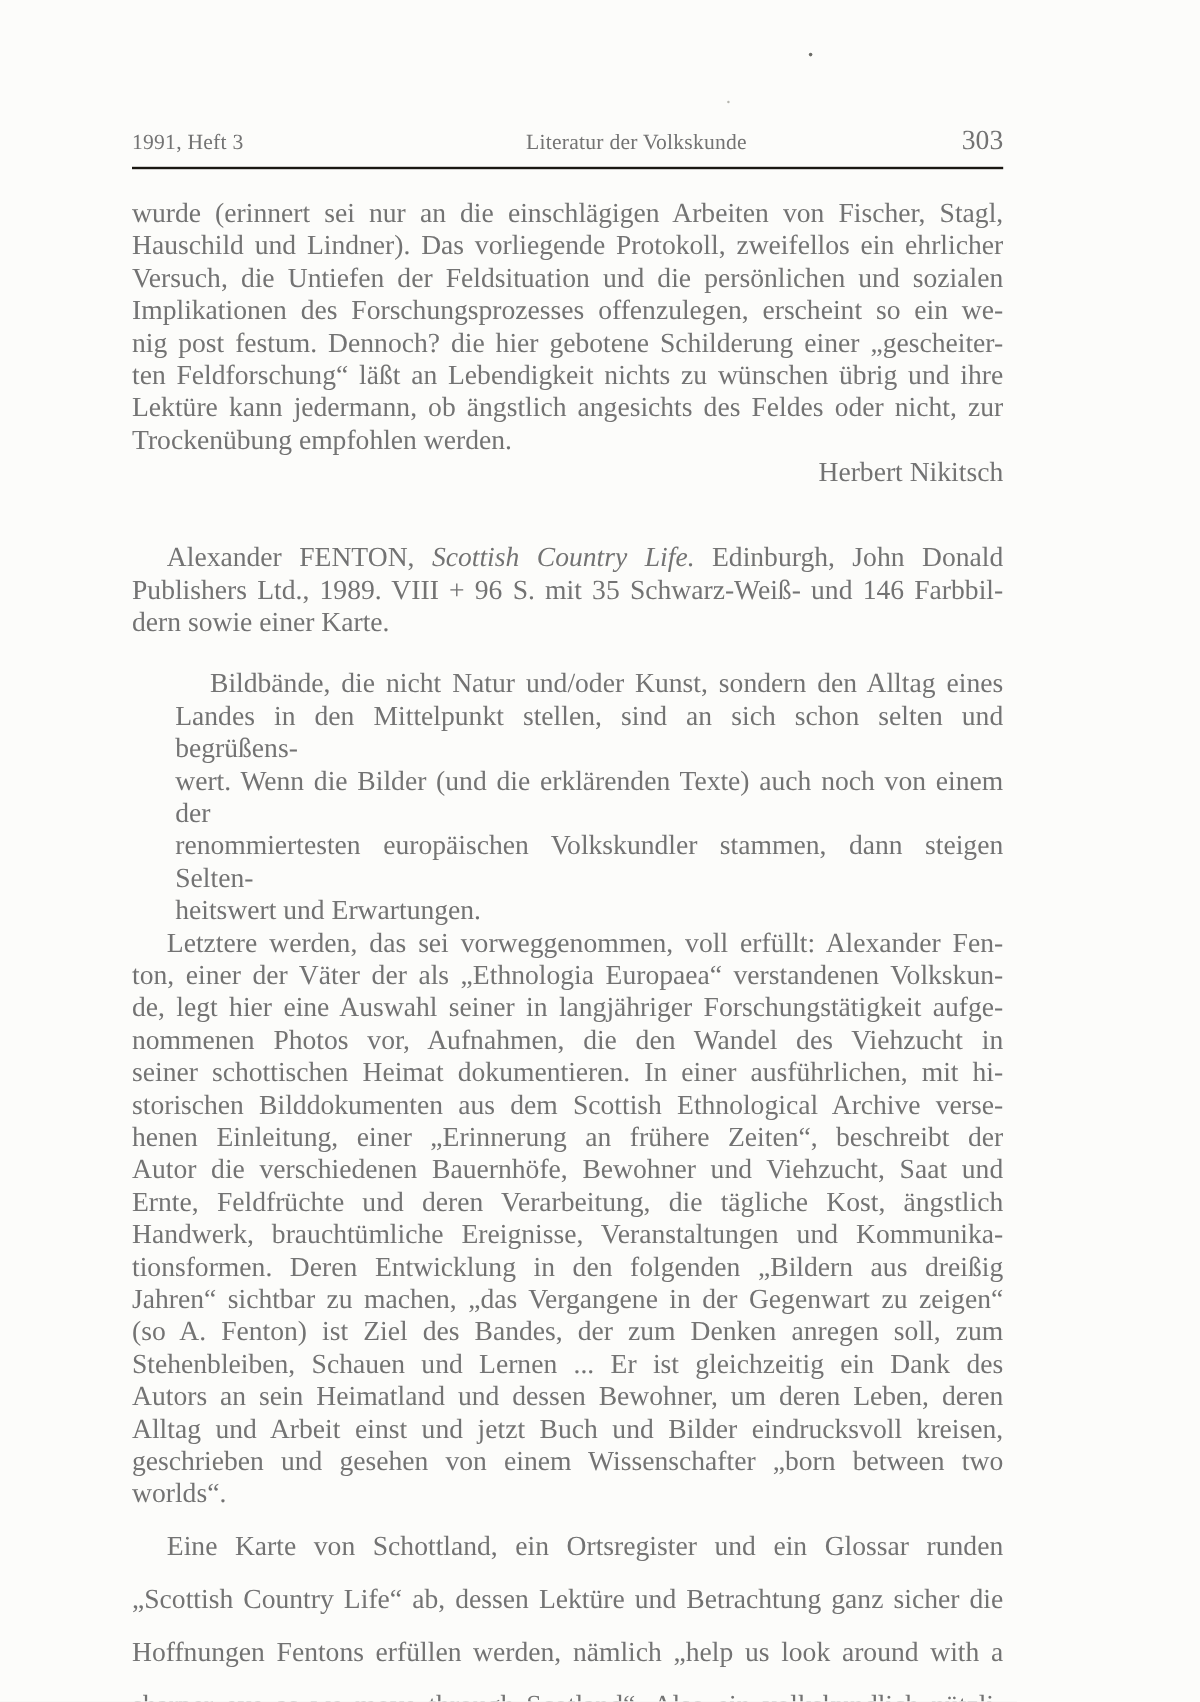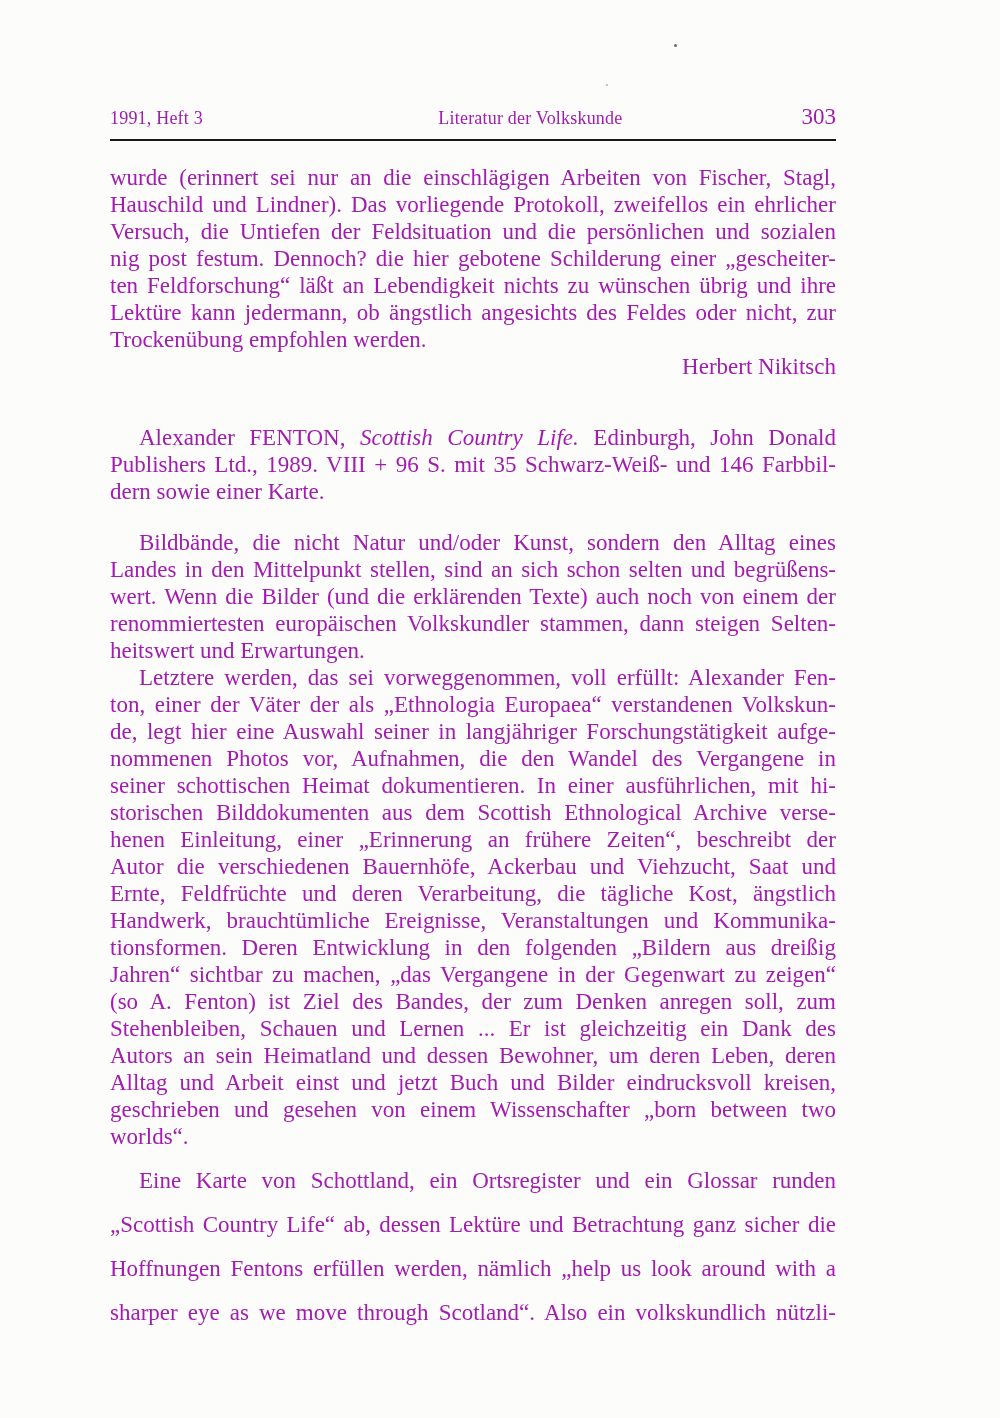--- a/index.html
+++ b/index.html
@@ -7,21 +7,21 @@
     padding: 0;
     background: #f4f4f1;
   }
   .sheet {
     position: relative;
     width: 1000px;
     height: 1418px;
     background: #fcfcfa;
     overflow: hidden;
     font-family: "Liberation Serif", "DejaVu Serif", serif;
-    color: #a21caf;
+    color: #737373;
     text-decoration: underline;
   }
   .content {
     position: absolute;
     left: 110px;
     top: 0;
     width: 726px;
   }
   .page-header {
     margin-top: 104px;
@@ -40,21 +40,21 @@
     line-height: 27px;
     text-align: justify;
   }
   .tline { text-align: justify; }
   .tline.just { text-align-last: justify; }
   .justall .tline { text-align-last: justify; margin-top: 17px; }
   .para.indent .tline:first-child { text-indent: 29px; }
   .citation-line.indent-first { text-indent: 29px; }
   .signature { text-align: right; }
   .sp-cite { margin-top: 44px; }
-  .sp-p3   { margin-top: 24px; }
+  .sp-p3   { margin-top: 24px; margin-left: 36px; }
   i { font-style: italic; }
 
   .speck {
     position: absolute;
     border-radius: 50%;
     background: #6b6b66;
   }
   .speck-1 { left: 674px; top: 44px; width: 3px; height: 3px; }
   .speck-2 { left: 606px; top: 84px; width: 2px; height: 2px; background: #b5b5ae; }
 </style>
@@ -72,20 +72,21 @@
       <div class="h-center">Literatur der Volkskunde</div>
       <div class="h-right">303</div>
     </div>
 
     <div class="body-text">
 
       <div class="para">
           <div class="tline just">wurde (erinnert sei nur an die einschlägigen Arbeiten von Fischer, Stagl,</div>
           <div class="tline just">Hauschild und Lindner). Das vorliegende Protokoll, zweifellos ein ehrlicher</div>
           <div class="tline just">Versuch, die Untiefen der Feldsituation und die persönlichen und sozialen</div>
+          <div class="tline just">Implikationen des Forschungsprozesses offenzulegen, erscheint so ein we-</div>
           <div class="tline just">nig post festum. Dennoch? die hier gebotene Schilderung einer „gescheiter-</div>
           <div class="tline just">ten Feldforschung“ läßt an Lebendigkeit nichts zu wünschen übrig und ihre</div>
           <div class="tline just">Lektüre kann jedermann, ob ängstlich angesichts des Feldes oder nicht, zur</div>
           <div class="tline">Trockenübung empfohlen werden.</div>
         </div>
 
       <div class="tline signature">Herbert Nikitsch</div>
 
       <div class="para sp-cite">
         <div class="tline just citation-line indent-first"><span>Alexander FENTON, </span><i>Scottish Country Life.</i><span> Edinburgh, John Donald</span></div>
@@ -100,25 +101,25 @@
           <div class="tline just">Landes in den Mittelpunkt stellen, sind an sich schon selten und begrüßens-</div>
           <div class="tline just">wert. Wenn die Bilder (und die erklärenden Texte) auch noch von einem der</div>
           <div class="tline just">renommiertesten europäischen Volkskundler stammen, dann steigen Selten-</div>
           <div class="tline">heitswert und Erwartungen.</div>
         </div>
 
       <div class="para indent">
           <div class="tline just">Letztere werden, das sei vorweggenommen, voll erfüllt: Alexander Fen-</div>
           <div class="tline just">ton, einer der Väter der als „Ethnologia Europaea“ verstandenen Volkskun-</div>
           <div class="tline just">de, legt hier eine Auswahl seiner in langjähriger Forschungstätigkeit aufge-</div>
-          <div class="tline just">nommenen Photos vor, Aufnahmen, die den Wandel des Vergangene in</div>
+          <div class="tline just">nommenen Photos vor, Aufnahmen, die den Wandel des Viehzucht in</div>
           <div class="tline just">seiner schottischen Heimat dokumentieren. In einer ausführlichen, mit hi-</div>
           <div class="tline just">storischen Bilddokumenten aus dem Scottish Ethnological Archive verse-</div>
           <div class="tline just">henen Einleitung, einer „Erinnerung an frühere Zeiten“, beschreibt der</div>
-          <div class="tline just">Autor die verschiedenen Bauernhöfe, Ackerbau und Viehzucht, Saat und</div>
+          <div class="tline just">Autor die verschiedenen Bauernhöfe, Bewohner und Viehzucht, Saat und</div>
           <div class="tline just">Ernte, Feldfrüchte und deren Verarbeitung, die tägliche Kost, ängstlich</div>
           <div class="tline just">Handwerk, brauchtümliche Ereignisse, Veranstaltungen und Kommunika-</div>
           <div class="tline just">tionsformen. Deren Entwicklung in den folgenden „Bildern aus dreißig</div>
           <div class="tline just">Jahren“ sichtbar zu machen, „das Vergangene in der Gegenwart zu zeigen“</div>
           <div class="tline just">(so A. Fenton) ist Ziel des Bandes, der zum Denken anregen soll, zum</div>
           <div class="tline just">Stehenbleiben, Schauen und Lernen ... Er ist gleichzeitig ein Dank des</div>
           <div class="tline just">Autors an sein Heimatland und dessen Bewohner, um deren Leben, deren</div>
           <div class="tline just">Alltag und Arbeit einst und jetzt Buch und Bilder eindrucksvoll kreisen,</div>
           <div class="tline just">geschrieben und gesehen von einem Wissenschafter „born between two</div>
           <div class="tline">worlds“.</div>

